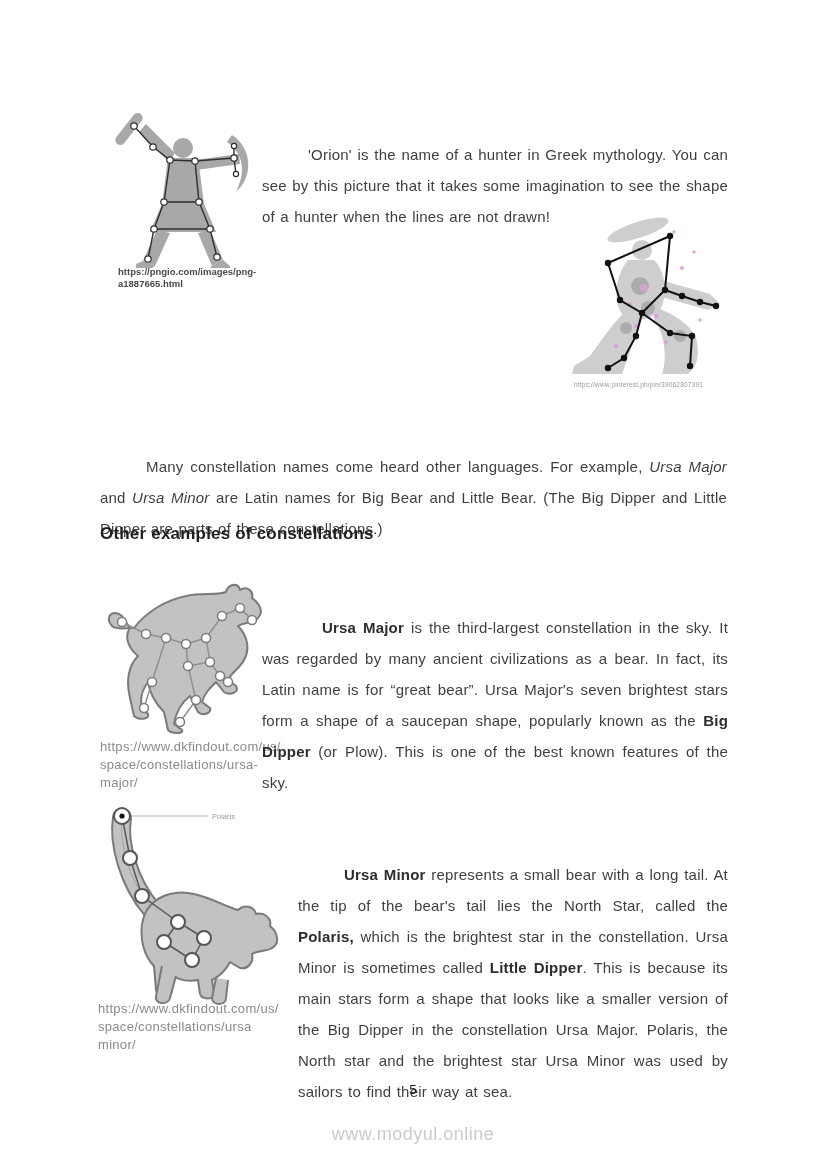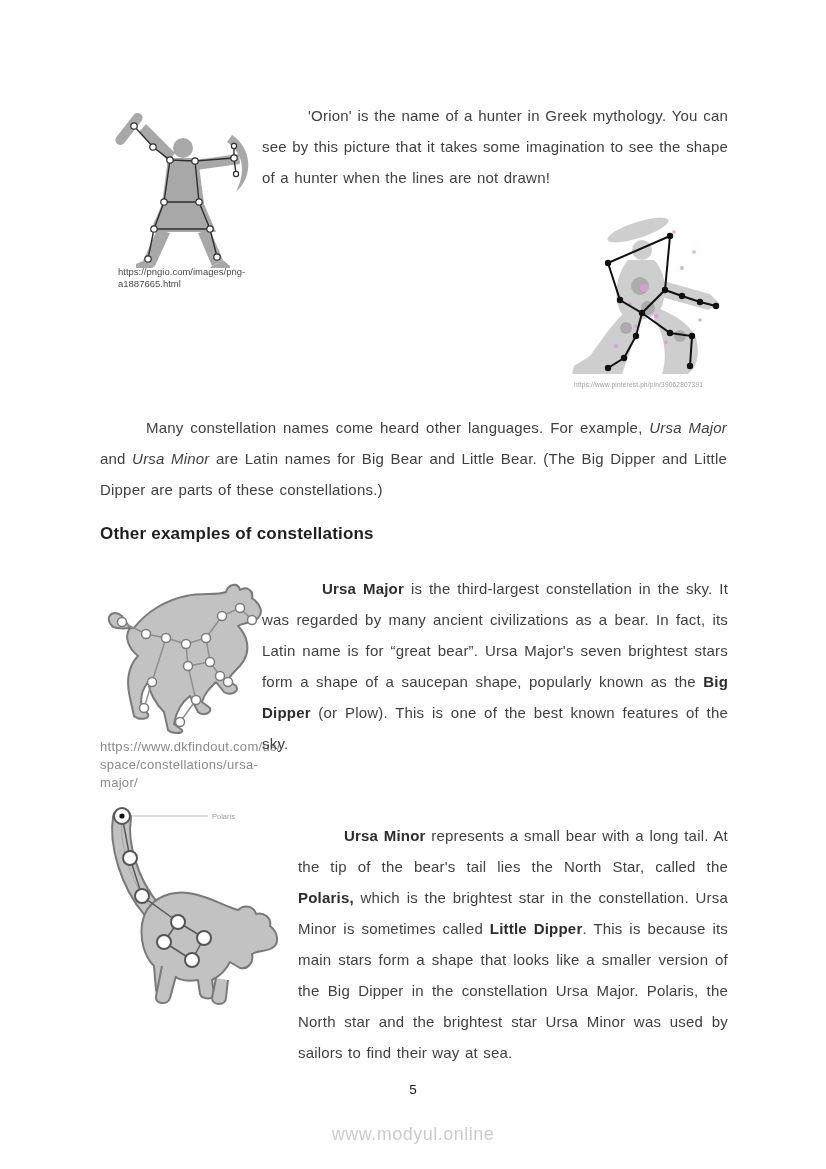--- a/index.html
+++ b/index.html
@@ -13,35 +13,36 @@
   }
   .para{
     position:absolute;
     font-size:15px;
     line-height:31px;
     text-align:justify;
     text-align-last:left;
     letter-spacing:0.2px;
     word-spacing:1px;
     color:#3f3f3f;
+    margin-top:39px;
   }
   .indent{display:inline-block;width:46px;}
   .b{font-weight:bold;color:#2d2d2d;}
   .i{font-style:italic;}
   .heading{
     position:absolute;
     font-size:17px;
     font-weight:bold;
     color:#1f1f1f;
     letter-spacing:0.2px;
   }
   .cap-dark{
     position:absolute;
     font-size:9.5px;
-    font-weight:normal;
+    font-weight:bold;
     color:#4a4a4a;
     line-height:11.5px;
     overflow-wrap:anywhere;
   }
   .cap-tiny{
     position:absolute;
     font-size:6.5px;
     color:#9a9a9a;
     letter-spacing:0.2px;
     white-space:nowrap;
@@ -252,20 +253,21 @@
       <circle cx="24" cy="16" r="8"></circle>
       <circle cx="32" cy="58" r="7"></circle>
       <circle cx="44" cy="96" r="7"></circle>
       <circle cx="80" cy="122" r="7"></circle>
       <circle cx="66" cy="142" r="7"></circle>
       <circle cx="106" cy="138" r="7"></circle>
       <circle cx="94" cy="160" r="7"></circle>
     </g>
     <circle cx="24" cy="16" r="2.6" fill="#111111"></circle>
   </svg>
+  <div class="cap-gray" style="left:98px;top:1000px;width:186px">https://www.dkfindout.com/us/space/constellations/ursa minor/</div>
 
   <div class="para" style="left:298px;top:820px;width:430px">
     <span class="indent"></span><span class="b">Ursa Minor</span><span> represents a small bear with a long tail. At the tip of the bear's tail lies the North Star, called the </span><span class="b">Polaris,</span><span> which is the brightest star in the constellation. Ursa Minor is sometimes called </span><span class="b">Little Dipper</span><span>. This is because its main stars form a shape that looks like a smaller version of the Big Dipper in the constellation Ursa Major. Polaris, the North star and the brightest star Ursa Minor was used by sailors to find their way at sea.</span>
   </div>
 
   <div class="page-number" style="top:1082px">5</div>
   <div class="watermark" style="top:1124px">www.modyul.online</div>
 
 </div>
 

